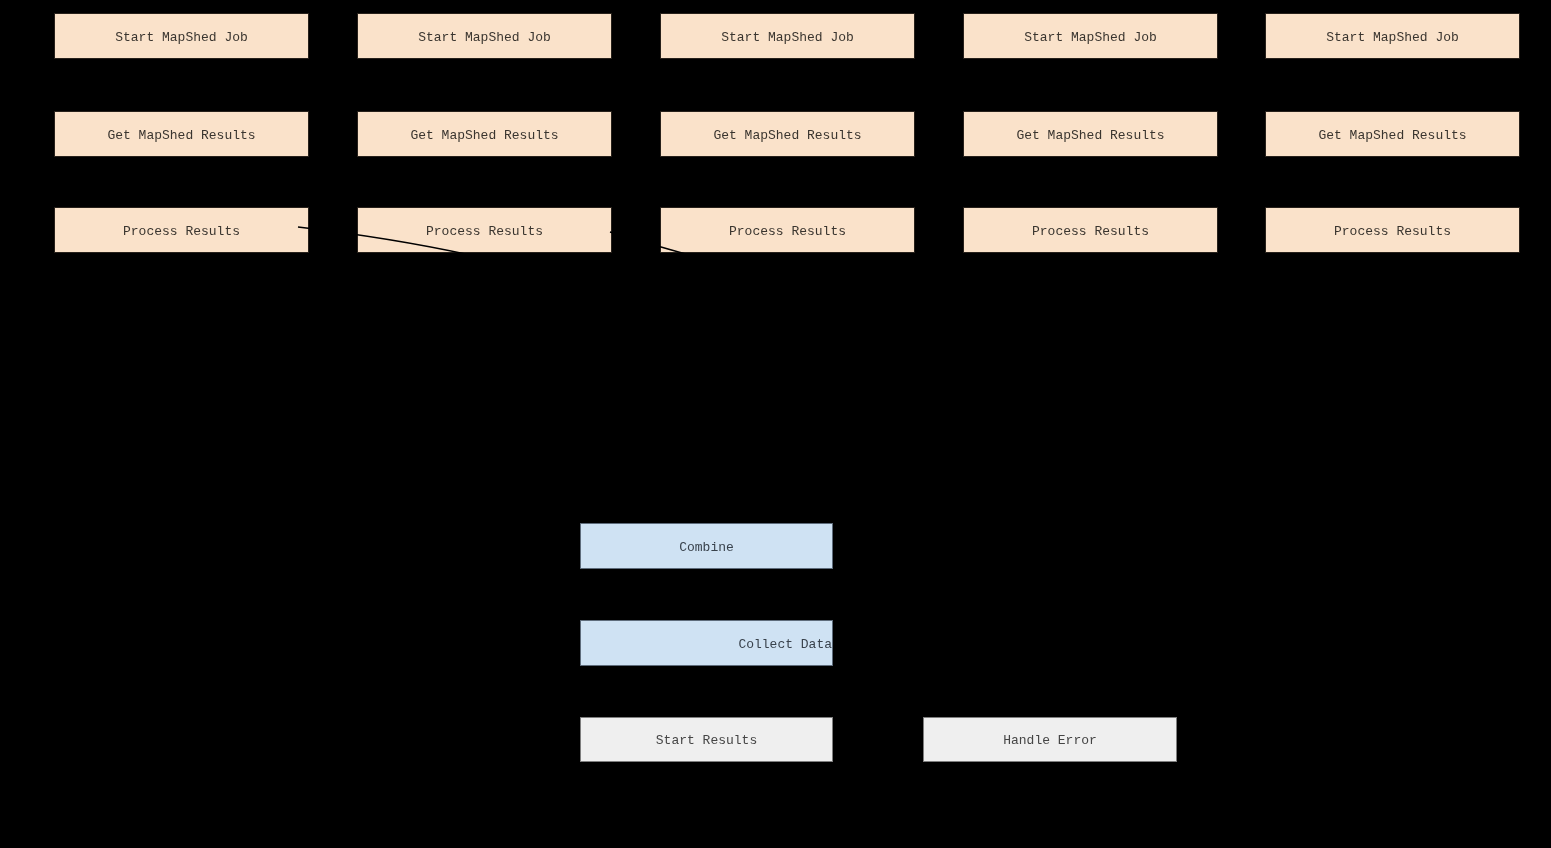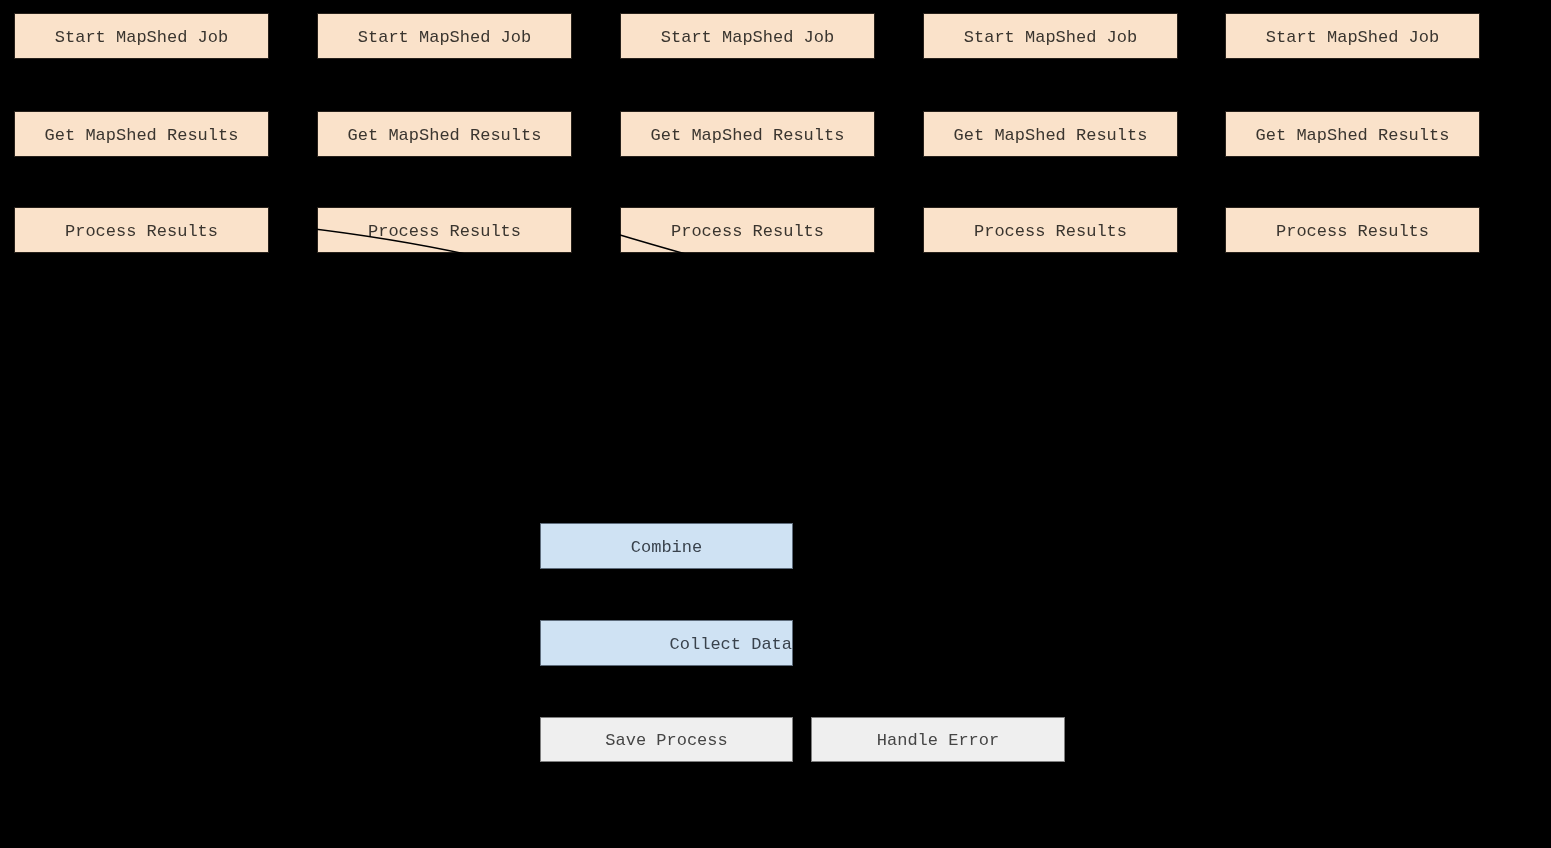--- a/index.html
+++ b/index.html
@@ -14,24 +14,25 @@
     background: #000000;
     overflow: hidden;
     font-family: "Liberation Mono", "DejaVu Sans Mono", monospace;
   }
   .node {
     position: absolute;
     box-sizing: border-box;
     display: flex;
     align-items: center;
     justify-content: center;
-    font-size: 17px;
+    font-size: 13px;
     line-height: 1;
     white-space: nowrap;
     z-index: 1;
+    margin-left: 40px;
   }
   .node span {
     transform: translateY(1px);
   }
   .style-task {
     background: #FAE2CA;
     border: 1px solid #27211B;
     color: #3A352F;
   }
   .style-combine {
@@ -107,18 +108,18 @@
     <div class="node style-task" style="left: 1225px; top: 207px; width: 255px; height: 46px;">
       <span>Process Results</span>
     </div>
     <div class="node style-combine" style="left: 540px; top: 523px; width: 253px; height: 46px;">
       <span>Combine</span>
     </div>
     <div class="node style-combine" style="left: 540px; top: 620px; width: 253px; height: 46px; justify-content: flex-end;">
       <span>Collect Data</span>
     </div>
     <div class="node style-utility" style="left: 540px; top: 717px; width: 253px; height: 45px;">
-      <span>Save Process</span>
+      <span>Start Results</span>
     </div>
-    <div class="node style-utility" style="left: 811px; top: 717px; width: 254px; height: 45px;">
+    <div class="node style-utility" style="left: 883px; top: 717px; width: 254px; height: 45px;">
       <span>Handle Error</span>
     </div>
   </div>
 
 </body></html>

